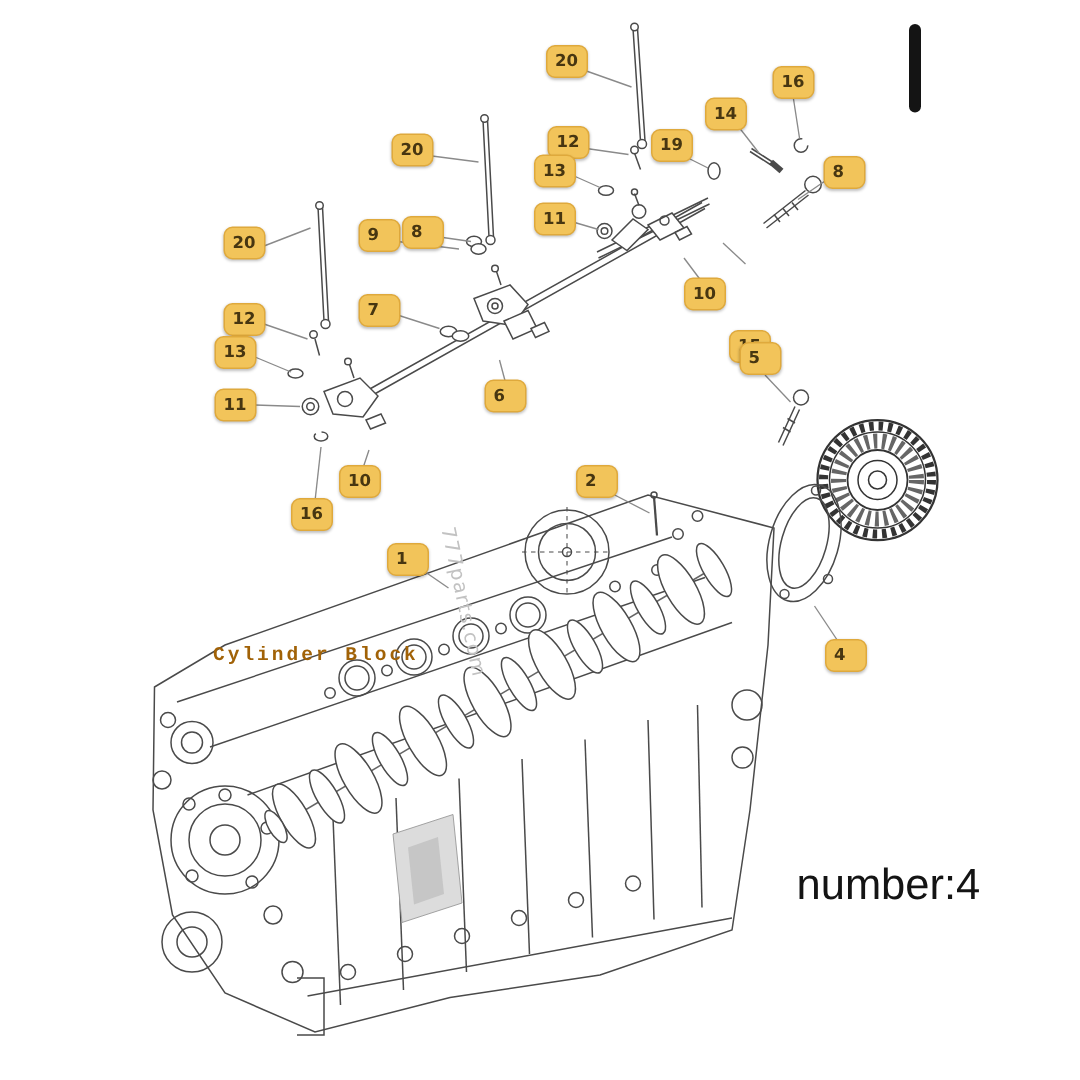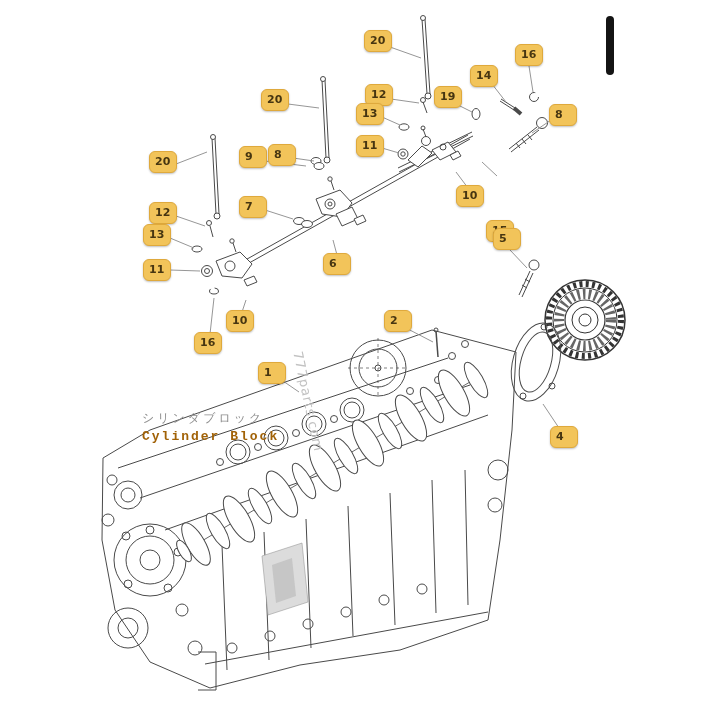--- a/index.html
+++ b/index.html
@@ -278,17 +278,17 @@
       <div class="badge" style="left: 507px; top: 239px;">5</div>
       <div class="badge" style="left: 337px; top: 264px;">6</div>
       <div class="badge" style="left: 157px; top: 270px;">11</div>
       <div class="badge" style="left: 398px; top: 321px;">2</div>
       <div class="badge" style="left: 240px; top: 321px;">10</div>
       <div class="badge" style="left: 208px; top: 343px;">16</div>
       <div class="badge" style="left: 272px; top: 373px;">1</div>
       <div class="badge" style="left: 564px; top: 437px;">4</div>
     </div>
 
-  <div class="label-jp">シリンダブロック</div>
   <div class="label-en">Cylinder Block</div>
   <div class="watermark">777parts.com</div>
+  <div class="caption">number:4</div>
   <div class="top-bar"></div>
 </div>
 
 </body></html>

